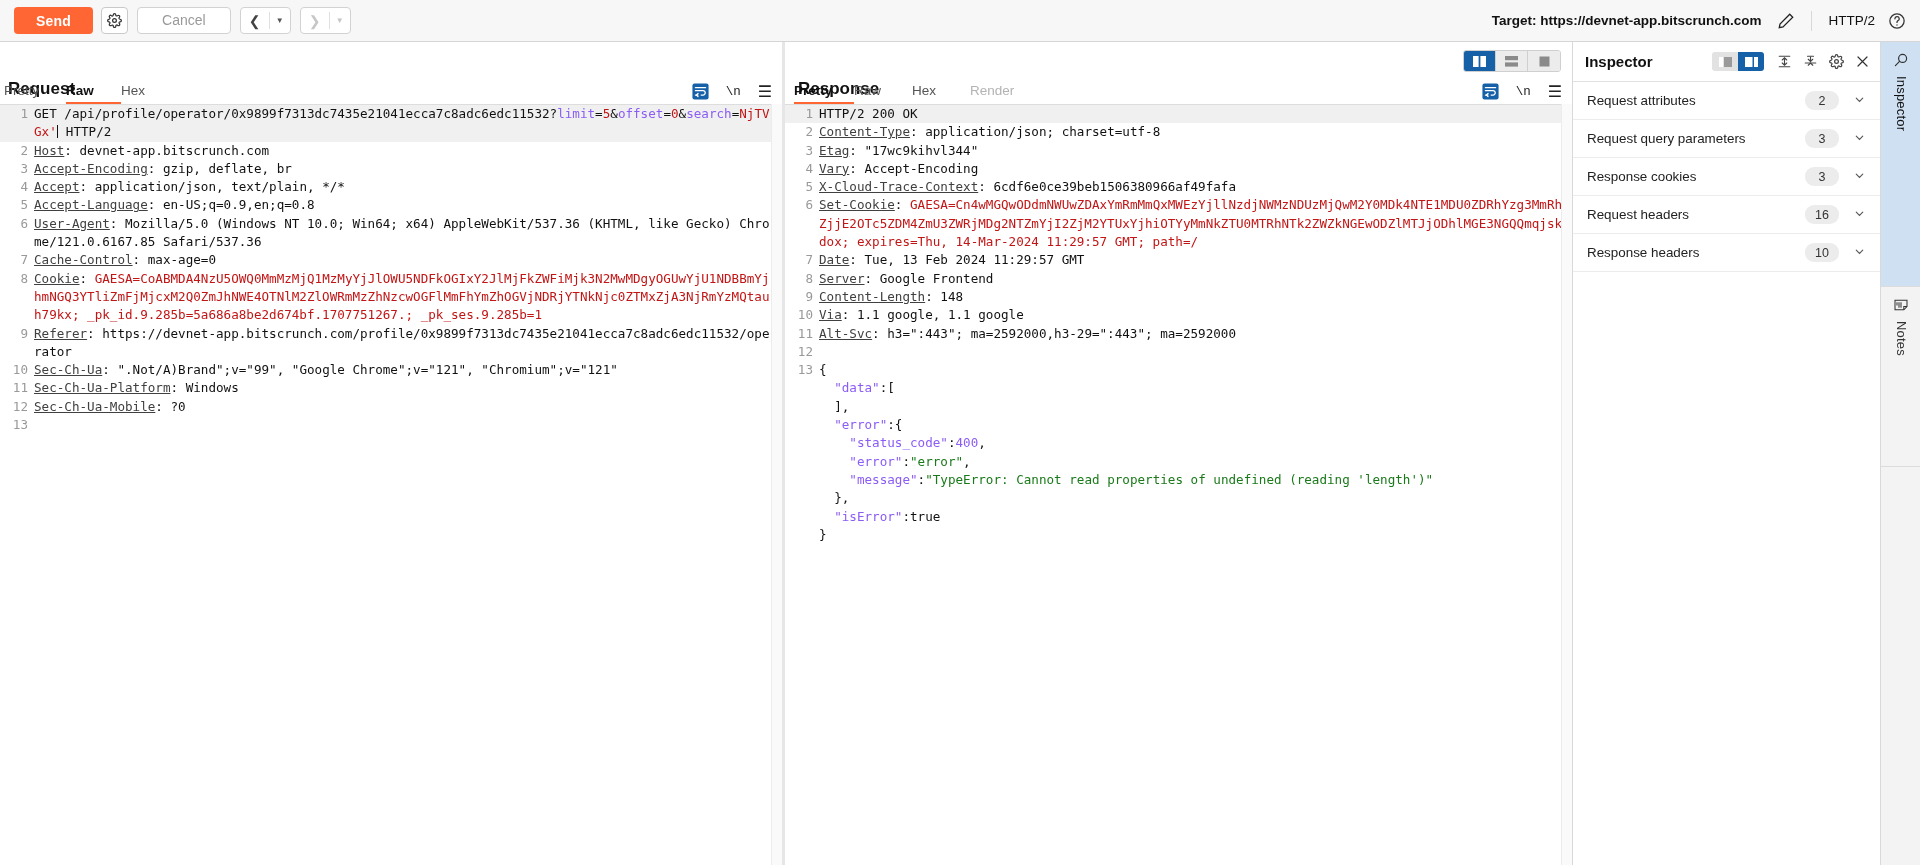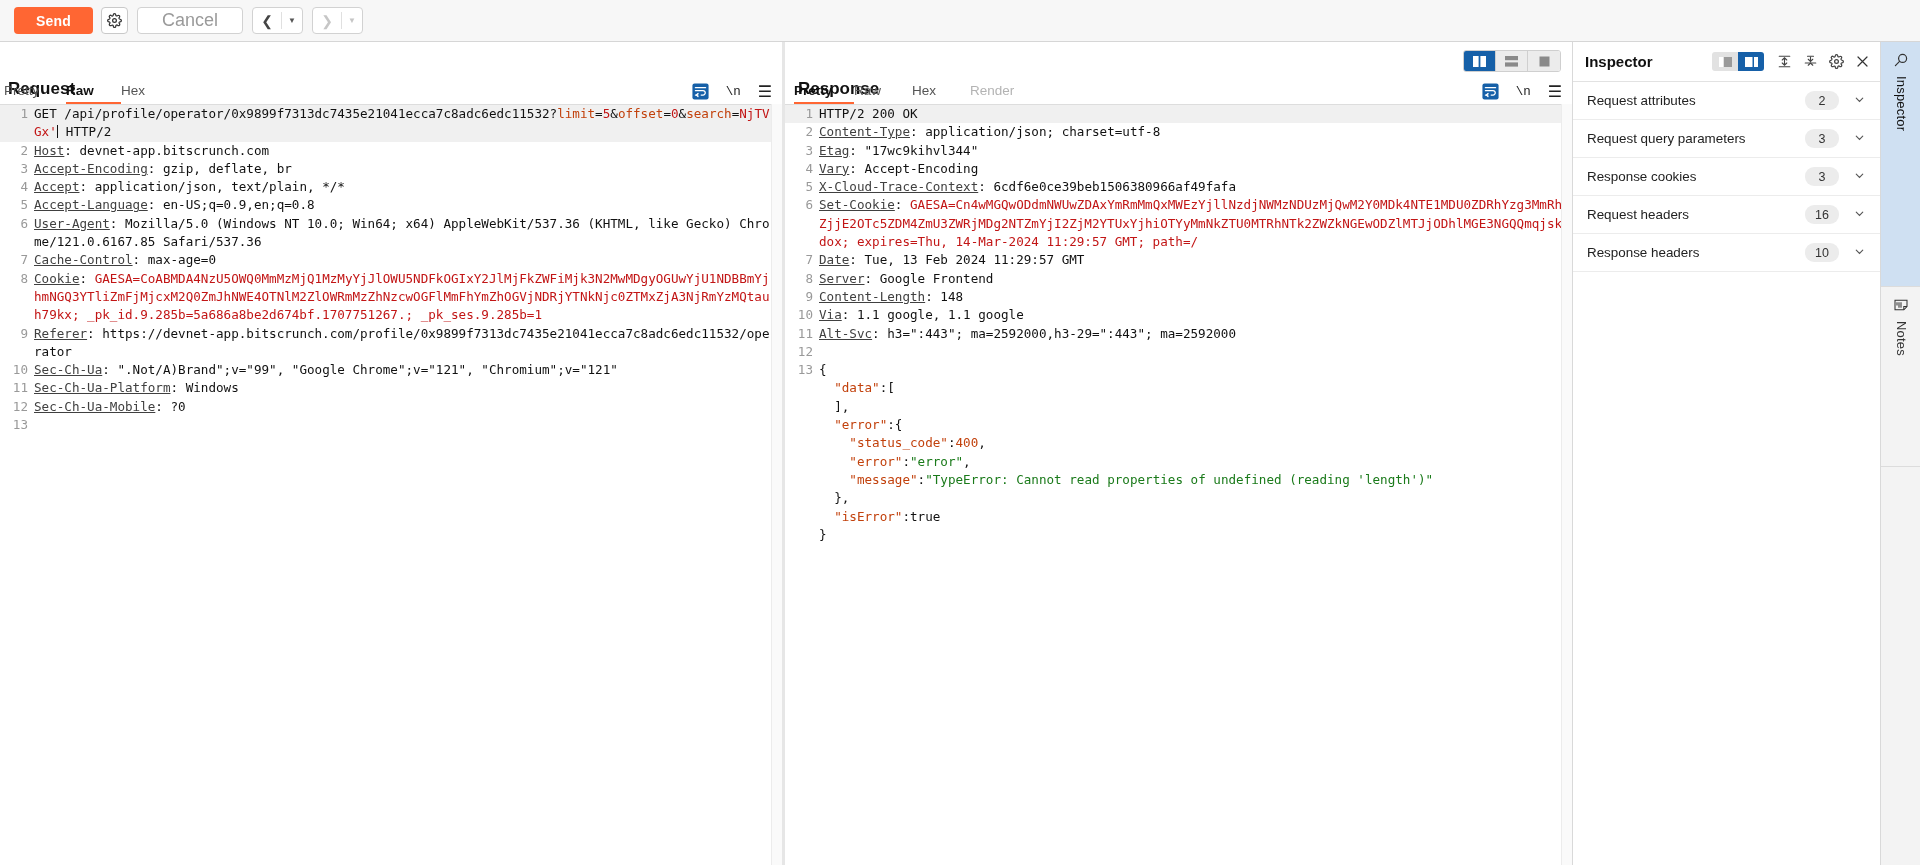--- a/index.html
+++ b/index.html
@@ -26,21 +26,21 @@
   }
   .btn-gear {
     width: 27px; height: 27px; margin-left: 8px;
     border: 1px solid #c9c9c9; border-radius: 4px;
     background: #fff; display: flex; align-items: center; justify-content: center;
     cursor: pointer;
   }
   .btn-cancel {
     height: 27px; margin-left: 9px; padding: 0 24px;
     border: 1px solid #d2d2d2; border-radius: 4px; background: #fff;
-    color: #9a9a9a; font-size: 18px; line-height: 25px;
+    color: #9a9a9a; font-size: 14px; line-height: 25px;
     cursor: default;
   }
   .split-btn {
     height: 27px; margin-left: 9px;
     border: 1px solid #d2d2d2; border-radius: 4px; background: #fff;
     display: flex; align-items: stretch; overflow: hidden;
   }
   .split-btn .main {
     width: 28px; display: flex; align-items: center; justify-content: center;
     font-size: 14px; color: #444; cursor: pointer;
@@ -128,21 +128,21 @@
   .gutter {
     width: 34px; flex: 0 0 34px; text-align: right;
     color: #999; padding-right: 6px; user-select: none;
     border-right: none;
   }
   .code { flex: 1 1 auto; white-space: pre-wrap; word-break: break-all; padding-right: 6px; }
 
   .k-hdr  { color: #404040; text-decoration: underline; }
   .k-red  { color: #c21515; }
   .k-green{ color: #1a7a1a; }
-  .k-blue { color: #c2410c; }
+  .k-blue { color: #8b5cf6; }
   .k-plain{ color: #111; }
   .caret-ins {
     display: inline-block; width: 1.5px; height: 13px; background: #111;
     vertical-align: -2px; margin: 0 0px;
   }
 
   .vscroll {
     position: absolute; right: 0; top: 62px; bottom: 0; width: 11px;
     background: #fafafa; border-left: 1px solid #ececec;
   }
@@ -210,20 +210,37 @@
     <div class="divider"></div>
     <div class="caret">▼</div>
   </div>
 
   <div class="split-btn disabled">
     <div class="main">❯</div>
     <div class="divider"></div>
     <div class="caret">▼</div>
   </div>
 
+  <div class="toolbar-right">
+    <span class="target-label">Target: https://devnet-app.bitscrunch.com</span>
+    <span class="pencil-ic">
+      <svg width="18" height="18" viewBox="0 0 24 24" fill="none" stroke="#222" stroke-width="1.7">
+        <path d="M17 3l4 4L8 20l-5 1 1-5z"></path>
+      </svg>
+    </span>
+    <span class="vbar"></span>
+    <span class="proto">HTTP/2</span>
+    <span class="help-ic">
+      <svg width="18" height="18" viewBox="0 0 24 24" fill="none" stroke="#333" stroke-width="1.7">
+        <circle cx="12" cy="12" r="9.5"></circle>
+        <path d="M9.2 9a2.9 2.9 0 1 1 3.8 2.8c-.7.3-1 .9-1 1.7v.4" stroke-linecap="round"></path>
+        <circle cx="12" cy="17.3" r="0.9" fill="#333" stroke="none"></circle>
+      </svg>
+    </span>
+  </div>
 </div>
 
 <div class="panes">
 
   <div class="pane pane-request">
     <div class="pane-head">
       <div class="pane-title">Request</div>
       <div class="tabbar">
         <div class="tab" style="width:62px;margin-left:4px;">Pretty</div>
         <div class="tab active" style="width:55px;">Raw</div>

